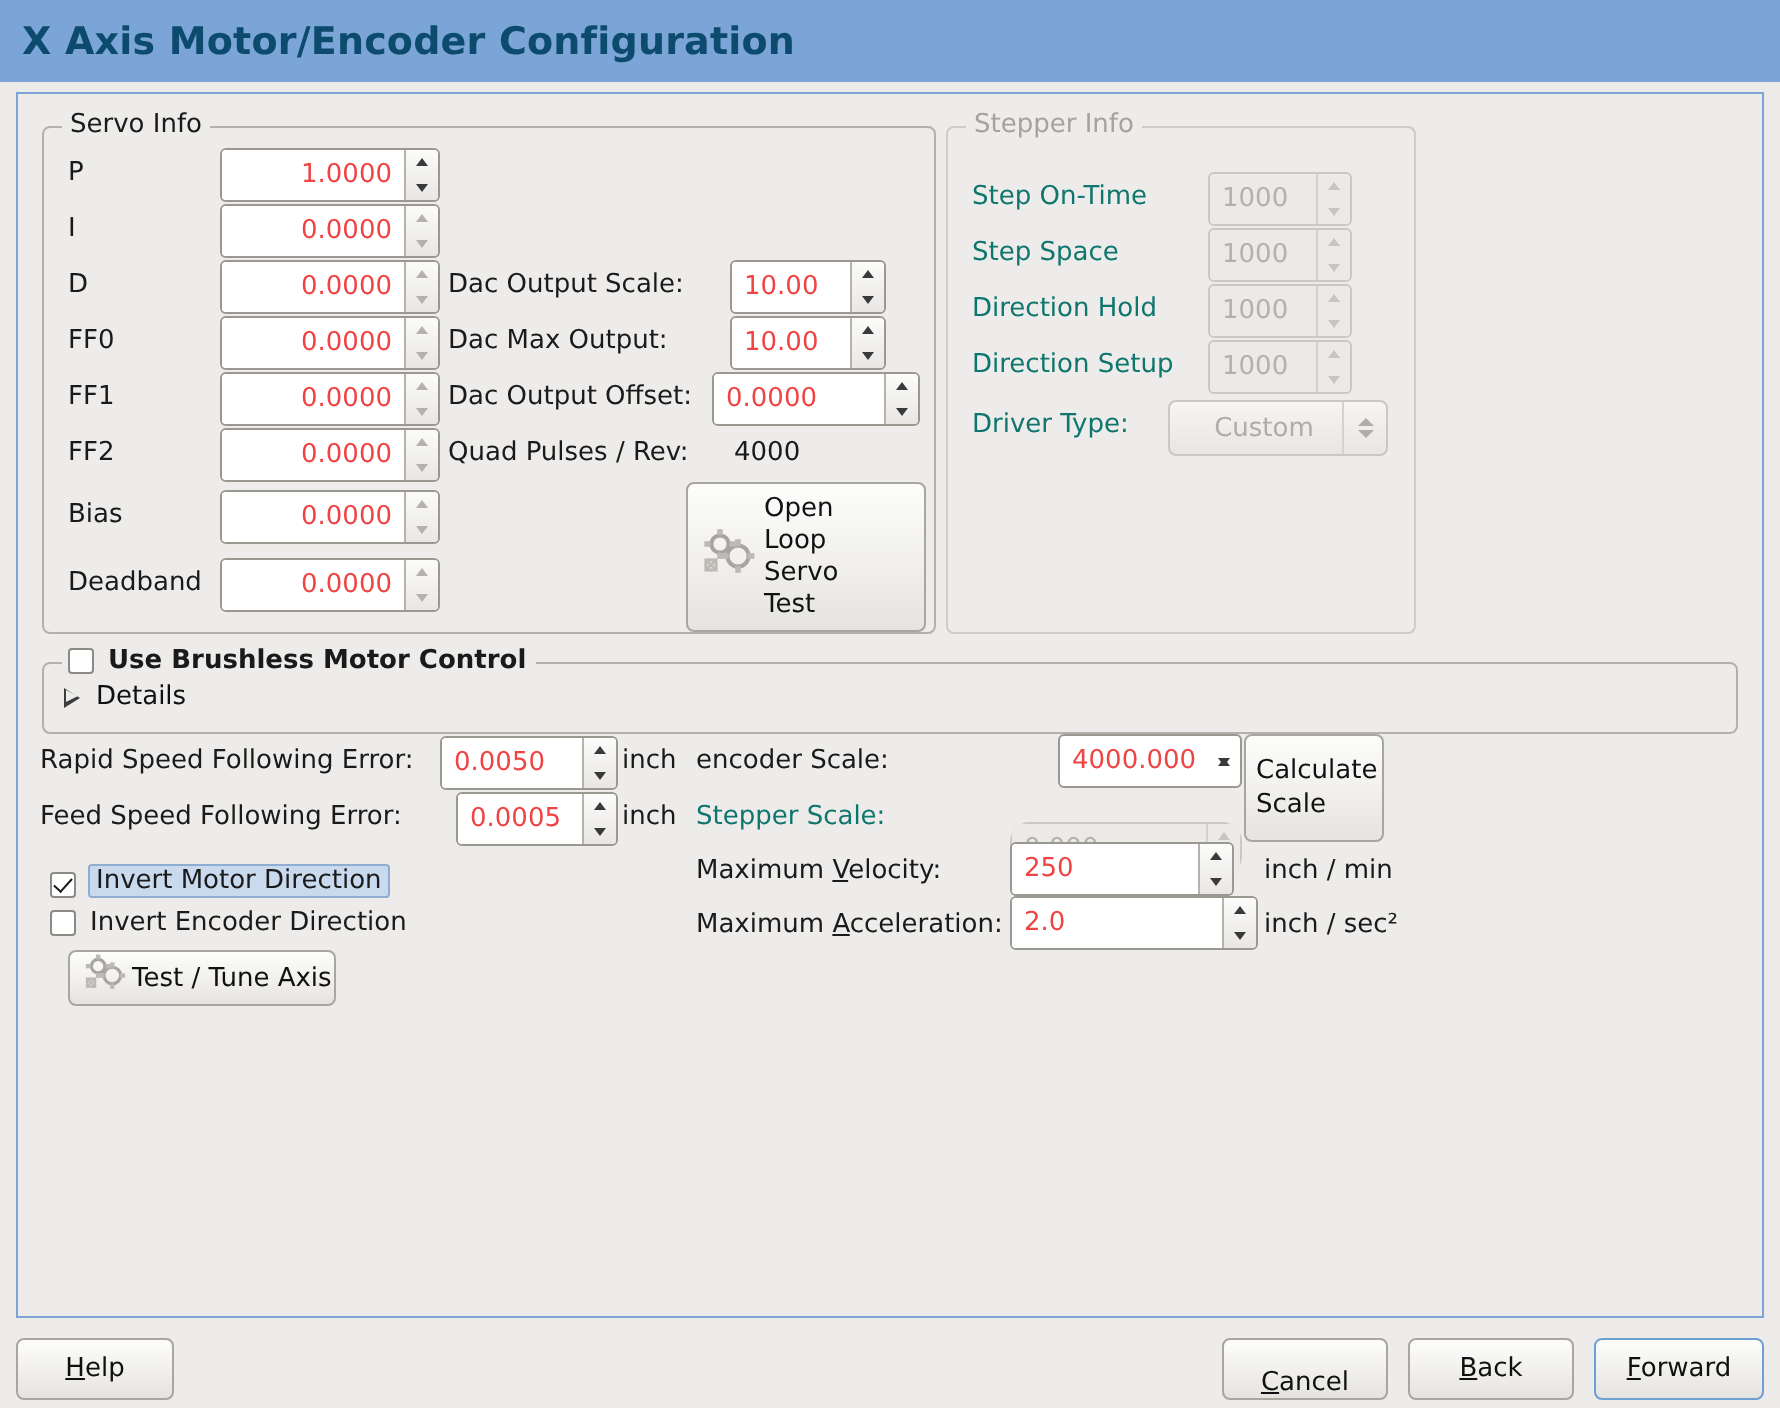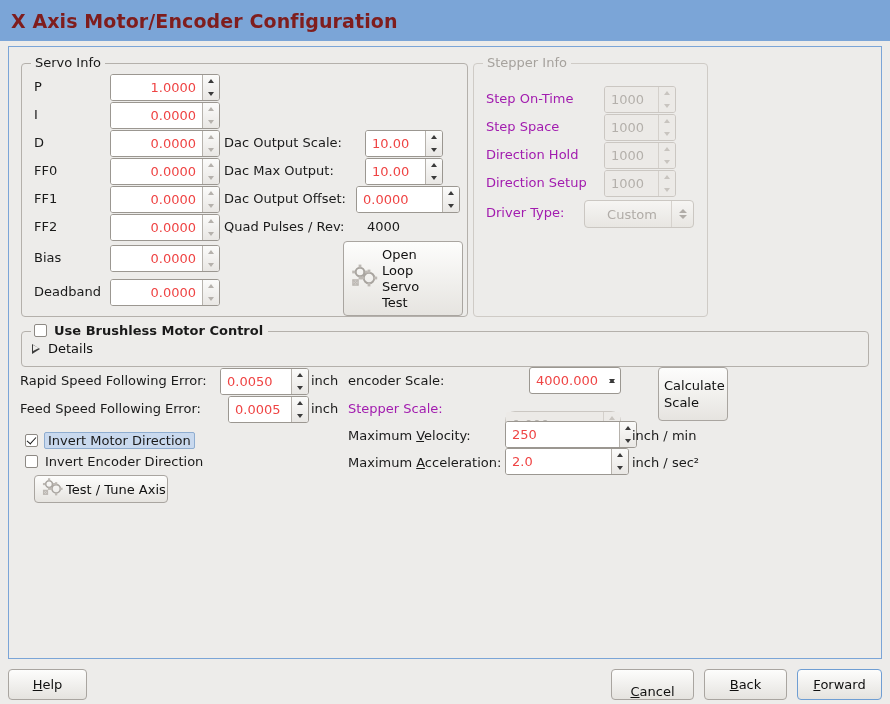--- a/index.html
+++ b/index.html
@@ -14,21 +14,21 @@
     position: relative;
   }
 
   
   .titlebar {
     position:absolute; left:0; top:0; width:890px; height:41px;
     background:#7ba5d7;
     display:flex; align-items:center;
   }
   .titlebar .title {
-    color:#7f1d1d; font-size:19px; font-weight:bold;
+    color:#0c4a6e; font-size:19px; font-weight:bold;
     padding-left:11px; letter-spacing:0.1px;
   }
 
   
   .panel {
     position:absolute; left:8px; top:46px; width:874px; height:613px;
     background:#edecea;
     border:1px solid #7ba5d7;
   }
 
@@ -42,21 +42,21 @@
   .frame > .frame-title {
     position:absolute; top:-9px; left:9px;
     background:#edecea; padding:0 4px;
     font-size:13px; color:#1a1a1a; white-space:nowrap;
   }
   .frame.disabled > .frame-title { color:#a6a29d; }
   .frame.disabled { border-color:#cfcbc6;text-align:center; }
 
   
   .lbl { position:absolute; font-size:13px; color:#1a1a1a; white-space:nowrap; }
-  .lbl.dim { color:#a21caf; }
+  .lbl.dim { color:#0f766e; }
 
   
   .spin {
     position:absolute; height:27px;
     display:flex; align-items:stretch;
     background:#ffffff;
     border:1px solid #9b9791;
     border-radius:3px;
   }
   .spin .val {
@@ -392,21 +392,21 @@
   <span class="lbl" style="left:11px; top:354px;">Feed Speed Following Error:</span>
   <div class="spin left" style="left:219px; top:349px; width:81px;">
     <span class="val">0.0005</span>
     <span class="btns">
         <i class="up"></i>
         <i class="dn"></i>
       </span>
   </div>
   <span class="lbl" style="left:302px; top:354px;">inch</span>
 
-  <div class="cbox" style="left:16px; top:385px;">
+  <div class="cbox" style="left:16px; top:385px;align-items:flex-end;">
     <span class="box checked"></span>
     <span class="ctxt hl">Invert Motor Direction</span>
   </div>
   <div class="cbox" style="left:16px; top:407px;">
     <span class="box"></span>
     <span class="ctxt">Invert Encoder Direction</span>
   </div>
 
   <div class="btn" style="left:25px; top:428px; width:134px; height:28px; justify-content:flex-start; padding-left:5px;">
     <span class="gear-ico" style="flex:0 0 26px;">
@@ -446,27 +446,27 @@
 
   <span class="lbl dim" style="left:339px; top:354px;">Stepper Scale:</span>
   <div class="spin left disabled" style="left:496px; top:364px; width:116px;border-radius:10px;">
     <span class="val">0.000</span>
     <span class="btns">
         <i class="up"></i>
         <i class="dn"></i>
       </span>
   </div>
 
-  <div class="btn" style="left:613px; top:320px; width:70px; height:54px; flex-direction:column; align-items:flex-start; justify-content:center; padding-left:5px;margin-left:36px;">
+  <div class="btn" style="left:613px; top:320px; width:70px; height:54px; flex-direction:column; align-items:flex-start; justify-content:center; padding-left:5px;">
     <span style="line-height:17px;">Calculate</span>
     <span style="line-height:17px;">Scale</span>
   </div>
 
   <span class="lbl" style="left:339px; top:381px;"><span>Maximum </span><u class="acc">V</u><span>elocity:</span></span>
-  <div class="spin left" style="left:496px; top:374px; width:132px;">
+  <div class="spin left" style="left:496px; top:374px; width:112px;">
     <span class="val">250</span>
     <span class="btns">
         <i class="up"></i>
         <i class="dn"></i>
       </span>
   </div>
   <span class="lbl" style="left:623px; top:381px;">inch / min</span>
 
   <span class="lbl" style="left:339px; top:408px;"><span>Maximum </span><u class="acc">A</u><span>cceleration:</span></span>
   <div class="spin left" style="left:496px; top:401px; width:124px;">

